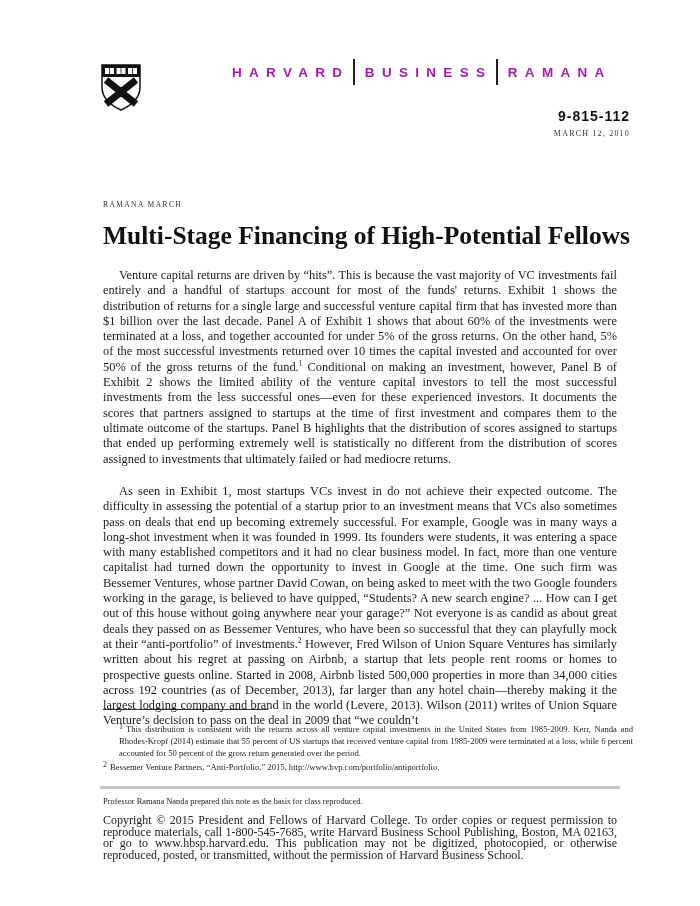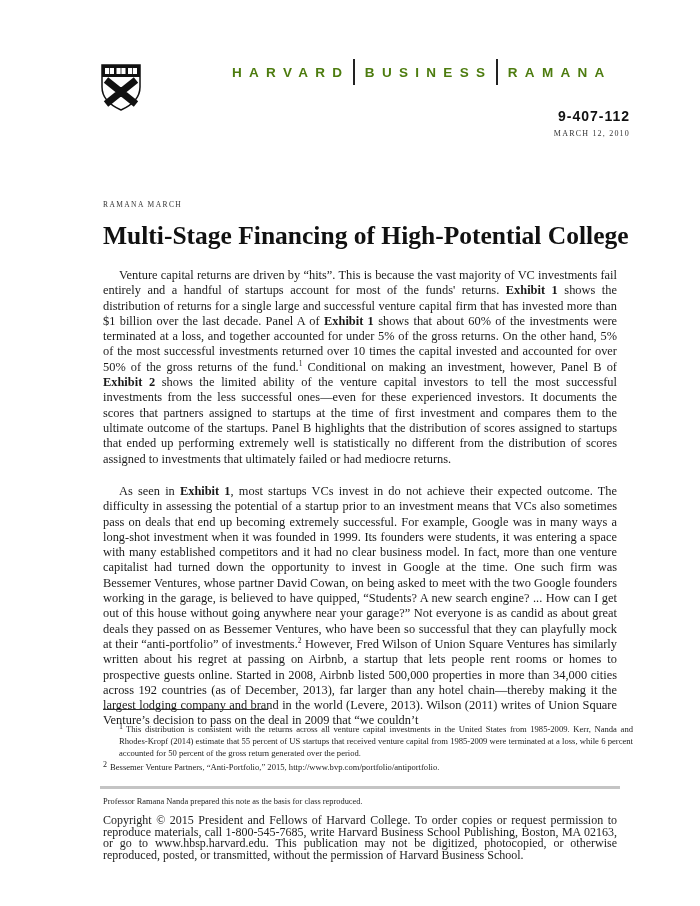--- a/index.html
+++ b/index.html
@@ -1,33 +1,33 @@
 <!DOCTYPE html>
 <html><head>
 <meta charset="utf-8">
 <style>
   html, body { margin: 0; padding: 0; background: #ffffff; }
   body { width: 700px; height: 906px; position: relative; overflow: hidden; color: #111; }
 
   .logo { position: absolute; left: 100px; top: 63px; width: 42px; height: 48px; }
   .masthead { position: absolute; left: 232px; top: 60px; height: 24px; display: flex; align-items: center; }
-  .mh-word { font-family: "Liberation Sans", sans-serif; font-weight: bold; font-size: 13.5px; letter-spacing: 7.3px; color: #4d7c0f; }
+  .mh-word { font-family: "Liberation Sans", sans-serif; font-weight: bold; font-size: 13.5px; letter-spacing: 7.3px; color: #a21caf; }
   .mh-sep { width: 1.5px; height: 26px; background: #222; margin: 0 10px 0 4px; }
 
   .doc-number { position: absolute; right: 70px; top: 108px; font-family: "Liberation Sans", sans-serif; font-weight: bold; font-size: 14px; letter-spacing: 1px; color: #111; }
   .doc-date { position: absolute; right: 70px; top: 129px; font-family: "Liberation Serif", serif; font-size: 8px; letter-spacing: 1.2px; color: #333; }
 
   .author { position: absolute; left: 103px; top: 200px; font-family: "Liberation Serif", serif; font-size: 7.5px; letter-spacing: 1.4px; color: #333; }
   .title { position: absolute; left: 103px; top: 221px; margin: 0; font-family: "Liberation Serif", serif; font-weight: bold; font-size: 25.5px; color: #111; white-space: nowrap; }
 
   .body { position: absolute; left: 103px; width: 514px; font-family: "Liberation Serif", serif; font-size: 12.4px; line-height: 15.3px; text-align: justify; color: #1a1a1a; }
   .body p { margin: 0; text-indent: 16px; }
   .p1 { top: 268px; }
   .p2 { top: 484px; }
-  .body b { font-weight: bold; }
+  .body b { font-weight: normal; }
   .body sup { font-size: 7.5px; line-height: 0; vertical-align: 5px; }
 
   .fn-rule { position: absolute; left: 103px; top: 709px; width: 165px; height: 1px; background: #333; }
   .footnotes { position: absolute; left: 103px; width: 514px; font-family: "Liberation Serif", serif; font-size: 8.6px; line-height: 12px; text-align: justify; color: #222; }
   .fn1 { top: 723px; margin-left: 16px; }
   .fn2 { top: 761px; }
   .footnotes sup { font-size: 8px; vertical-align: 3px; line-height: 0; margin-right: 3px; }
 
   .gray-rule { position: absolute; left: 100px; top: 786px; width: 520px; height: 3px; background: #c4c4c4; }
   .prepared { position: absolute; left: 103px; top: 797px; font-family: "Liberation Serif", serif; font-size: 8.4px; color: #222; }
@@ -52,25 +52,25 @@
 </div>
 
 <div class="masthead">
   <span class="mh-word">HARVARD</span>
   <span class="mh-sep"></span>
   <span class="mh-word">BUSINESS</span>
   <span class="mh-sep"></span>
   <span class="mh-word">RAMANA</span>
 </div>
 
-<div class="doc-number">9-407-112</div>
+<div class="doc-number">9-815-112</div>
 <div class="doc-date">MARCH 12, 2010</div>
 
 <div class="author">RAMANA MARCH</div>
-<h1 class="title">Multi-Stage Financing of High-Potential College</h1>
+<h1 class="title">Multi-Stage Financing of High-Potential Fellows</h1>
 
 <div class="body p1">
   <p><span>Venture capital returns are driven by “hits”. This is because the vast majority of VC investments fail entirely and a handful of startups account for most of the funds' returns. </span><b>Exhibit 1</b><span> shows the distribution of returns for a single large and successful venture capital firm that has invested more than $1 billion over the last decade.  Panel A of </span><b>Exhibit 1</b><span> shows that about 60% of the investments were terminated at a loss, and together accounted for under 5% of the gross returns. On the other hand, 5% of the most successful investments returned over 10 times the capital invested and accounted for over 50% of the gross returns of the fund.</span><sup>1</sup><span> Conditional on making an investment, however, Panel B of </span><b>Exhibit 2</b><span> shows the limited ability of the venture capital investors to tell the most successful investments from the less successful ones—even for these experienced investors. It documents the scores that partners assigned to startups at the time of first investment and compares them to the ultimate outcome of the startups. Panel B highlights that the distribution of scores assigned to startups that ended up performing extremely well is statistically no different from the distribution of scores assigned to investments that ultimately failed or had mediocre returns.</span></p>
 </div>
 <div class="body p2">
   <p><span>As seen in </span><b>Exhibit 1</b><span>, most startups VCs invest in do not achieve their expected outcome. The difficulty in assessing the potential of a startup prior to an investment means that VCs also sometimes pass on deals that end up becoming extremely successful. For example, Google was in many ways a long-shot investment when it was founded in 1999. Its founders were students, it was entering a space with many established competitors and it had no clear business model. In fact, more than one venture capitalist had turned down the opportunity to invest in Google at the time. One such firm was Bessemer Ventures, whose partner David Cowan, on being asked to meet with the two Google founders working in the garage, is believed to have quipped, “Students? A new search engine? ... How can I get out of this house without going anywhere near your garage?” Not everyone is as candid as about great deals they passed on as Bessemer Ventures, who have been so successful that they can playfully mock at their “anti-portfolio” of investments.</span><sup>2</sup><span> However, Fred Wilson of Union Square Ventures has similarly written about his regret at passing on Airbnb, a startup that lets people rent rooms or homes to prospective guests online. Started in 2008, Airbnb listed 500,000 properties in more than 34,000 cities across 192 countries (as of December, 2013), far larger than any hotel chain—thereby making it the largest lodging company and brand in the world (Levere, 2013). Wilson (2011) writes of Union Square Venture’s decision to pass on the deal in 2009 that “we couldn’t</span></p>
 </div>
 
 <div class="fn-rule"></div>
 <div class="footnotes fn1">

